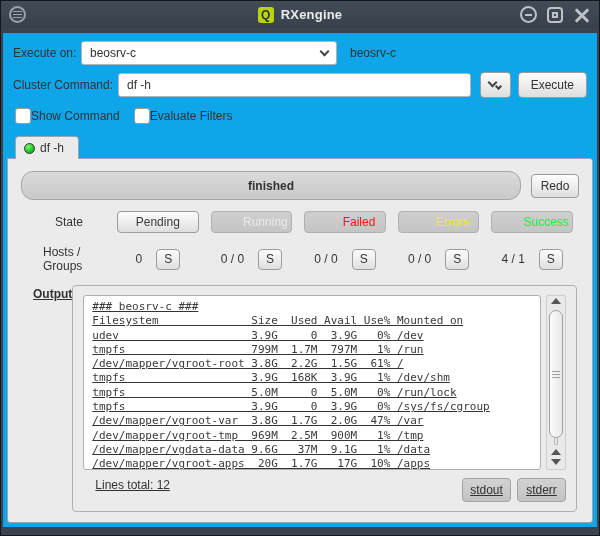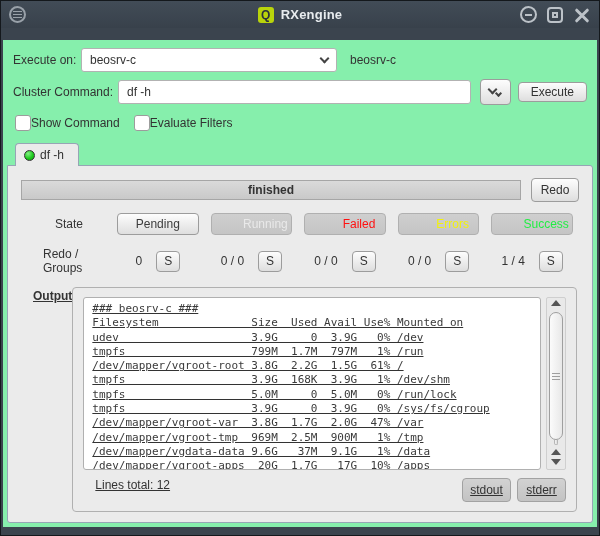--- a/index.html
+++ b/index.html
@@ -46,22 +46,22 @@
   .btn-max-g { width:16px; height:16px; border:2px solid #bcc2c8; border-radius:4px; position:relative; }
   .btn-max-g i { position:absolute; left:3px; top:3px; width:6px; height:6px; border:2px solid #bcc2c8; }
   .btn-close-g { width:16px; height:16px; position:relative; }
   .btn-close-g i { position:absolute; left:-1px; top:7px; width:18px; height:3px; background:#bcc2c8; border-radius:2px; }
   .btn-close-g i:first-child { transform: rotate(45deg); }
   .btn-close-g i:last-child  { transform: rotate(-45deg); }
 
   
   .content {
     flex: 1;
-    margin: 12px 2px 8px 2px;
-    background: #86efac;
+    margin: 5px 2px 8px 2px;
+    background: #0ea5e9;
     padding: 6px 4px 4px 4px;
     display: flex; flex-direction: column;
     overflow: hidden;
   }
   .row { display:flex; align-items:center; }
 
   .lbl { color:#333; }
   .r1 { margin: 2px 6px 7px 6px; }
   .r1 .lbl { width: 68px; }
   .combo {
@@ -91,21 +91,21 @@
     border: 1px solid #9c9c9c; border-radius: 4px;
     height: 24px; padding: 0 12px;
     cursor: default;
   }
   .histbtn { width: 31px; margin-left: 9px; height:26px; position:relative; }
   .chev { display:inline-block; width:7px; height:7px;
           border-right:2px solid #444; border-bottom:2px solid #444;
           transform: rotate(45deg); }
   .histbtn .chev.big   { position:absolute; left:8px; top:6px; }
   .histbtn .chev.small { position:absolute; left:15px; top:11px; width:5px; height:5px; }
-  .execbtn { margin-left: 7px; height:20px; }
+  .execbtn { margin-left: 7px; height:26px; }
 
   .r3 { margin: 2px 6px 8px 8px; gap: 0; }
   .checkbox {
     width: 16px; height: 16px;
     background: #fff;
     border: 1px solid #9c9c9c; border-radius: 3px;
     display:inline-block;
   }
   .cb-lbl { margin-right: 14px; }
 
@@ -132,22 +132,22 @@
     border-radius: 0 3px 3px 3px;
     background: #ebebeb;
     padding: 12px 13px 10px 13px;
     display:flex; flex-direction:column;
     overflow:hidden;
   }
 
   
   .progrow { margin-bottom: 11px; }
   .progressbar {
-    flex:1; height: 20px;
-    border: 1px solid #a6a6a6; border-radius: 0;
+    flex:1; height: 29px;
+    border: 1px solid #a6a6a6; border-radius: 12px;
     background: linear-gradient(#dadada, #c9c9c9);
     display:flex; align-items:center; justify-content:center;
     font-weight: bold; color:#333;
   }
   .redobtn { margin-left: 10px; width: 48px; padding:0; }
 
   
   .grid5 {
     display: grid;
     grid-template-columns: 84px repeat(5, 1fr);
@@ -302,39 +302,39 @@
       <div class="grid5">
         <span class="rowlbl" style="padding-left:34px;">State</span>
         <button class="statebtn" style="color: rgb(60, 60, 60);">Pending</button>
         <button class="statebtn disabled" style="color: rgb(233, 233, 233);">Running</button>
         <button class="statebtn disabled" style="color: rgb(255, 17, 17);">Failed</button>
         <button class="statebtn disabled" style="color: rgb(242, 242, 12);">Errors</button>
         <button class="statebtn disabled" style="color: rgb(34, 238, 68); text-align: center;">Success</button>
       </div>
 
       <div class="grid5">
-        <span class="rowlbl">Redo / Groups</span>
+        <span class="rowlbl">Hosts / Groups</span>
         <div class="hostcell">
           <span>0</span>
           <button class="sbtn">S</button>
         </div>
         <div class="hostcell">
           <span>0 / 0</span>
           <button class="sbtn">S</button>
         </div>
         <div class="hostcell">
           <span>0 / 0</span>
           <button class="sbtn">S</button>
         </div>
         <div class="hostcell">
           <span>0 / 0</span>
           <button class="sbtn">S</button>
         </div>
         <div class="hostcell">
-          <span>1 / 4</span>
+          <span>4 / 1</span>
           <button class="sbtn">S</button>
         </div>
       </div>
 
       <div class="outgroup">
         <div class="outtitle">Output</div>
         <div class="outframe">
           <div class="consolerow">
             <div class="console">
               <pre>### beosrv-c ###

